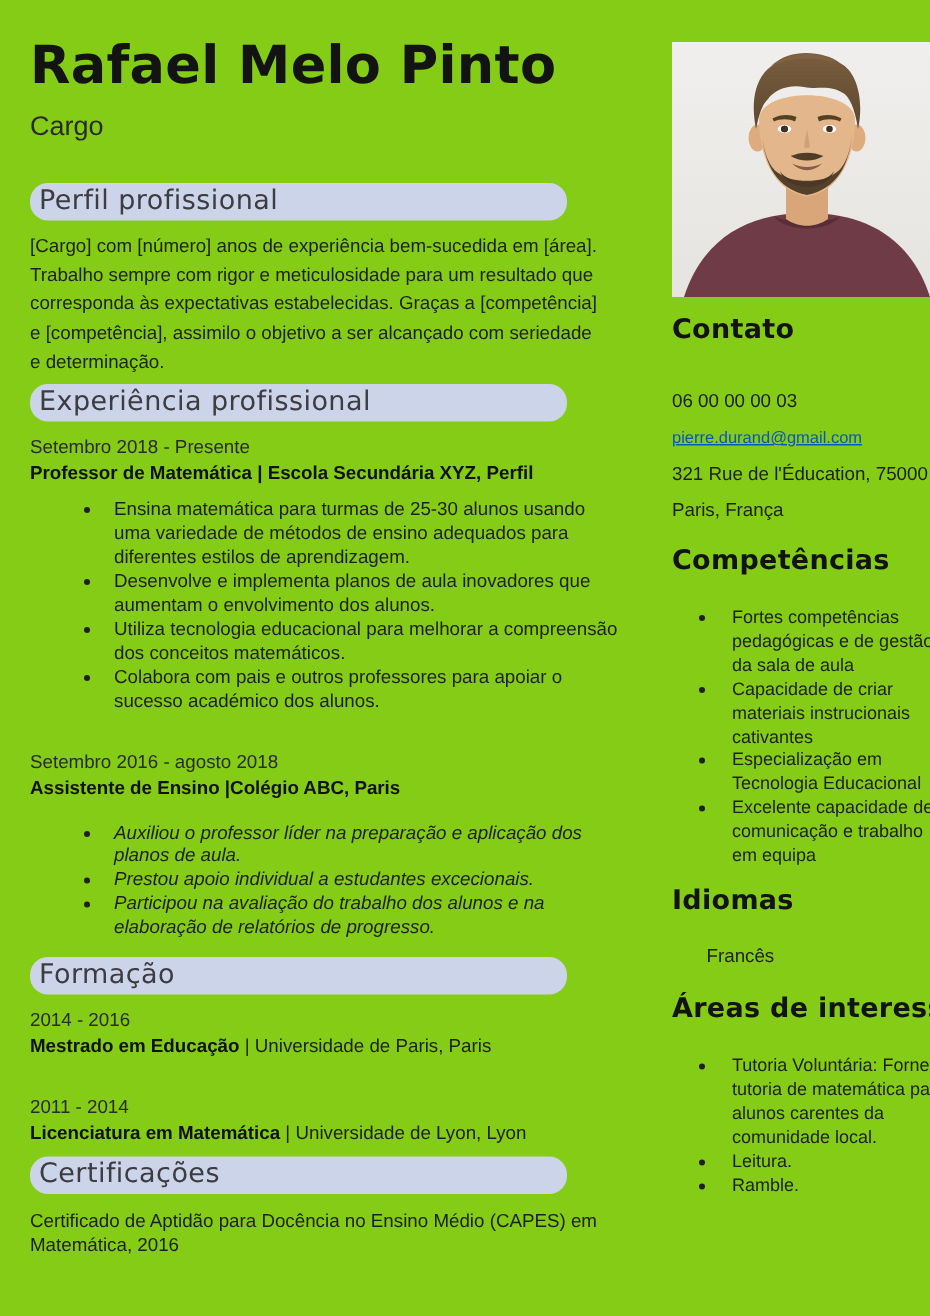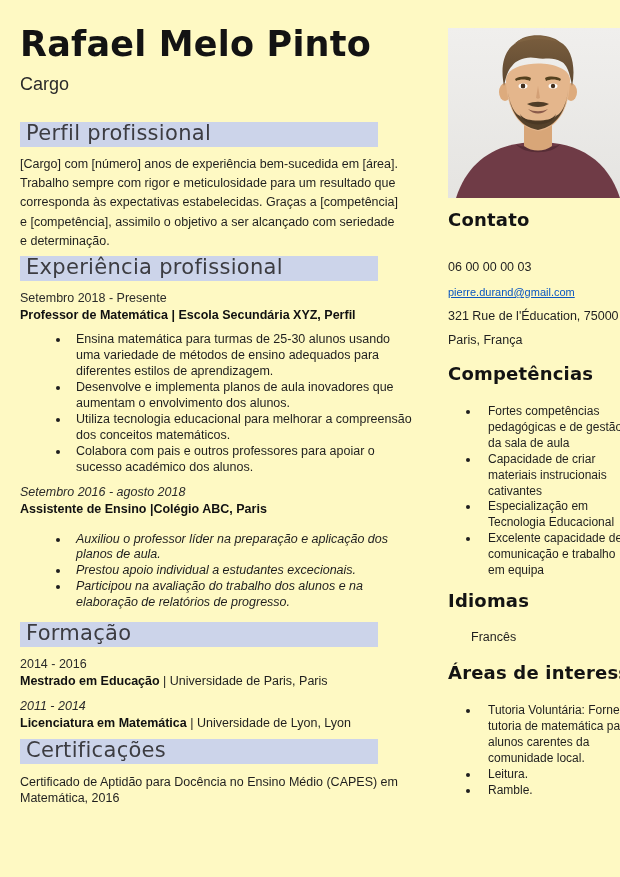--- a/index.html
+++ b/index.html
@@ -1,32 +1,32 @@
 <!DOCTYPE html>
 <html><head>
 <meta charset="utf-8">
 <style>
   html,body{margin:0;padding:0;background:#ffffff;}
-  .page{position:relative;width:620px;height:877px;background:#fef9c3;overflow:hidden;
+  .page{position:relative;width:620px;height:877px;background:#84cc16;overflow:hidden;
         font-family:"Liberation Sans",sans-serif;color:#1f1f1f;}
   
   .left-col{position:absolute;left:20px;top:0;width:392px;}
   .name{margin:25px 0 0 0;font-family:"DejaVu Sans",sans-serif;font-weight:bold;
         font-size:35px;line-height:1.14;color:#131313;letter-spacing:.2px;white-space:nowrap;}
   .role{margin-top:7px;font-family:Liberation Sans, sans-serif;font-size:18px;line-height:25px;color:#2a2a2a;}
   .sec-bar{width:358px;box-sizing:border-box;margin-top:0;background:#ccd4ea;color:#3c3c41;
-           font-family:"DejaVu Sans",sans-serif;font-size:21px;line-height:19px;
-           padding:2px 4px 4px 6px;letter-spacing:.3px;white-space:nowrap;}
+           font-family:"DejaVu Sans",sans-serif;font-size:18px;line-height:19px;
+           padding:2px 4px 4px 6px;letter-spacing:.3px;white-space:nowrap;border-radius:12px;}
   .bar-profile{margin-top:25px;}
   .bar-exp{margin-top:5px;}
   .bar-edu{margin-top:11px;}
   .bar-cert{margin-top:7px;}
   .para{margin:8px 0 0 0;font-size:12.5px;line-height:19.3px;color:#1f1f1f;width:384px;}
   .date{margin-top:9px;font-size:12.5px;line-height:17px;color:#2b2b2b;}
-  .date-gap{margin-top:8px;font-style:italic;}
+  .date-gap{margin-top:24px;}
   .job-title{margin-top:0;font-size:12.5px;line-height:17px;font-weight:bold;color:#111111;}
   ul.main-ul{margin:8px 0 0 0;padding:0 0 0 50px;}
   ul.main-ul li{font-size:12.5px;line-height:15.9px;color:#1f1f1f;margin:0;padding-left:6px;}
   ul.ul2{margin-top:14px;font-style:italic;}
   .edu-line{margin-top:0;font-size:12.5px;line-height:17px;color:#1f1f1f;}
   .edu-line .b{font-weight:bold;color:#111111;}
   .cert-text{margin:10px 0 0 0;font-size:12.5px;line-height:16.3px;width:380px;}
   
   .right-col{position:absolute;left:448px;top:0;width:186px;}
   .photo{margin-top:28px;width:180px;height:170px;overflow:hidden;}

